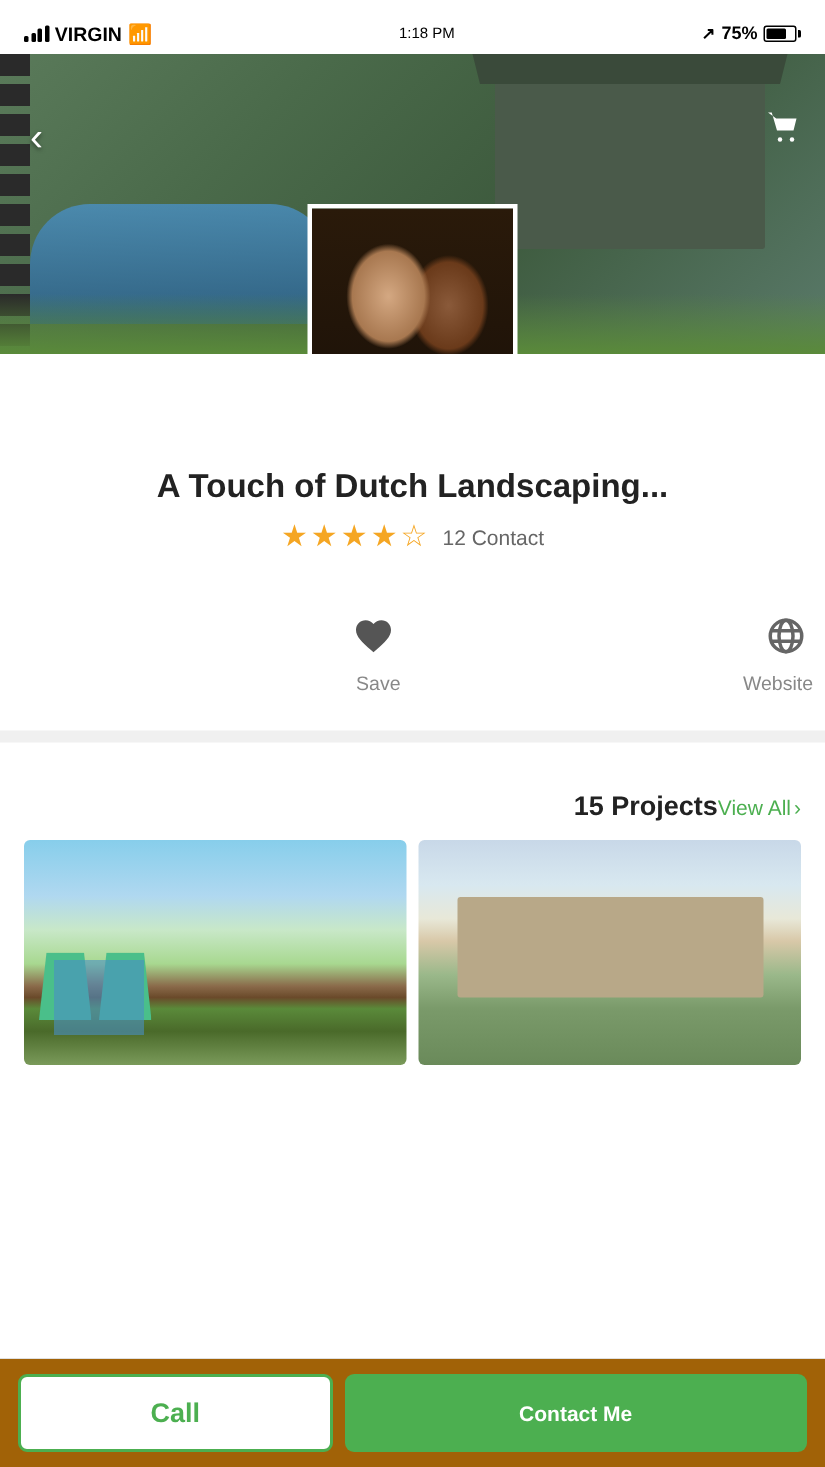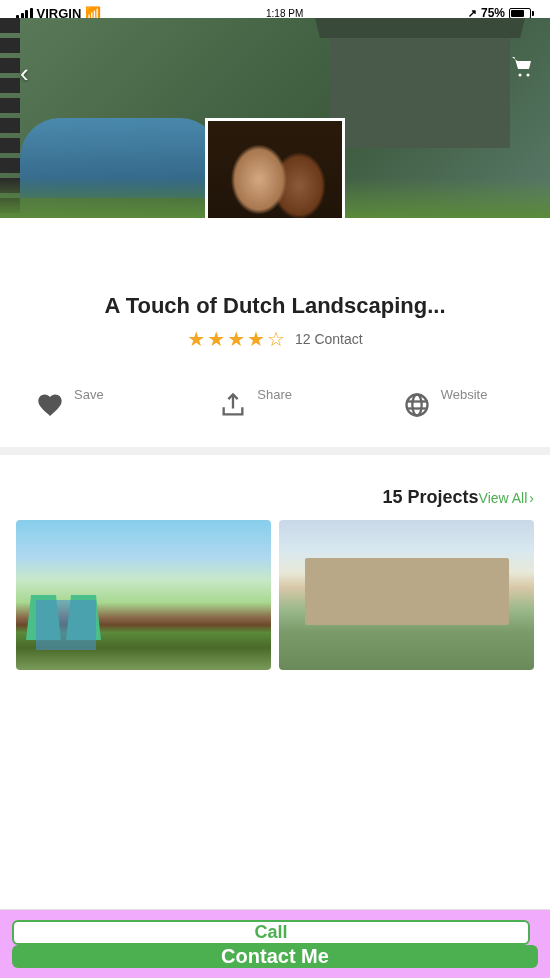--- a/index.html
+++ b/index.html
@@ -16,21 +16,21 @@
     
     .status-bar {
       background: #fff;
       display: flex;
       justify-content: space-between;
       align-items: center;
       padding: 8px 16px 0;
       font-size: 13px;
       font-weight: 600;
       color: #000;
-      height: 18px;
+      height: 36px;
     }
     .status-left { display: flex; align-items: center; gap: 4px; }
     .status-center { font-size: 10px; font-weight: 400; }
     .status-right { display: flex; align-items: center; gap: 4px; font-size: 12px; }
 
     
     .hero-container {
       position: relative;
       width: 100%;
       height: 200px;
@@ -175,26 +175,26 @@
     
     .actions-row {
       display: flex;
       justify-content: center;
       gap: 0;
       padding: 8px 0 16px;
       border-bottom: 8px solid #f0f0f0;
     }
     .action-item {
       display: flex;
-      align-items: flex-start;
+      flex-direction: column;
+      align-items: flex-end;
       gap: 6px;
       flex: 1;
       cursor: pointer;
       padding: 8px;
-      margin-left: 24px;
     }
     .action-icon {
       width: 36px;
       height: 36px;
       display: flex;
       align-items: center;
       justify-content: center;
       color: #666;
     }
     .action-icon svg { width: 28px; height: 28px; }
@@ -303,43 +303,42 @@
 
     
     .bottom-cta {
       position: fixed;
       bottom: 0;
       left: 0;
       width: 550px;
       display: flex;
       gap: 0;
       padding: 10px 12px;
-      background: #f0abfc;
+      background: #a16207;
       border-top: 1px solid #e0e0e0;
-      flex-direction: column;
     }
     .cta-call {
       flex: 1;
       height: 52px;
       border: 2px solid #4caf50;
       background: #fff;
       color: #4caf50;
       font-size: 18px;
       font-weight: 600;
       border-radius: 6px;
       cursor: pointer;
       margin-right: 8px;
     }
     .cta-contact {
       flex: 1.5;
       height: 52px;
       border: none;
       background: #4caf50;
       color: #fff;
-      font-size: 20px;
+      font-size: 14px;
       font-weight: 600;
       border-radius: 6px;
       cursor: pointer;
     }
 
     
     .signal-bars {
       display: flex;
       align-items: flex-end;
       gap: 1.5px;
@@ -447,30 +446,20 @@
   <div class="actions-row">
     <div class="action-item">
       <div class="action-icon">
         <svg viewBox="0 0 24 24" fill="#555" xmlns="http://www.w3.org/2000/svg">
           <path d="M12 21.35l-1.45-1.32C5.4 15.36 2 12.28 2 8.5 2 5.42 4.42 3 7.5 3c1.74 0 3.41.81 4.5 2.09C13.09 3.81 14.76 3 16.5 3 19.58 3 22 5.42 22 8.5c0 3.78-3.4 6.86-8.55 11.54L12 21.35z"></path>
         </svg>
       </div>
       <span class="action-label">Save</span>
     </div>
 
-    <div class="action-item">
-      <div class="action-icon">
-        <svg viewBox="0 0 24 24" fill="none" stroke="#666" stroke-width="2" xmlns="http://www.w3.org/2000/svg">
-  <path d="M12 3l0 12" stroke="#666" stroke-width="2"></path>
-  <path d="M8 7l4-4 4 4" stroke="#666" stroke-width="2" fill="none"></path>
-  <path d="M4 14v6h16v-6" stroke="#666" stroke-width="2" fill="none"></path>
-</svg>
-      </div>
-      <span class="action-label">Share</span>
-    </div>
 
     <div class="action-item">
       <div class="action-icon">
         <svg viewBox="0 0 24 24" fill="none" stroke="#666" stroke-width="2" xmlns="http://www.w3.org/2000/svg">
           <circle cx="12" cy="12" r="9"></circle>
           <ellipse cx="12" cy="12" rx="4" ry="9"></ellipse>
           <line x1="3" y1="9" x2="21" y2="9"></line>
           <line x1="3" y1="15" x2="21" y2="15"></line>
         </svg>
       </div>

